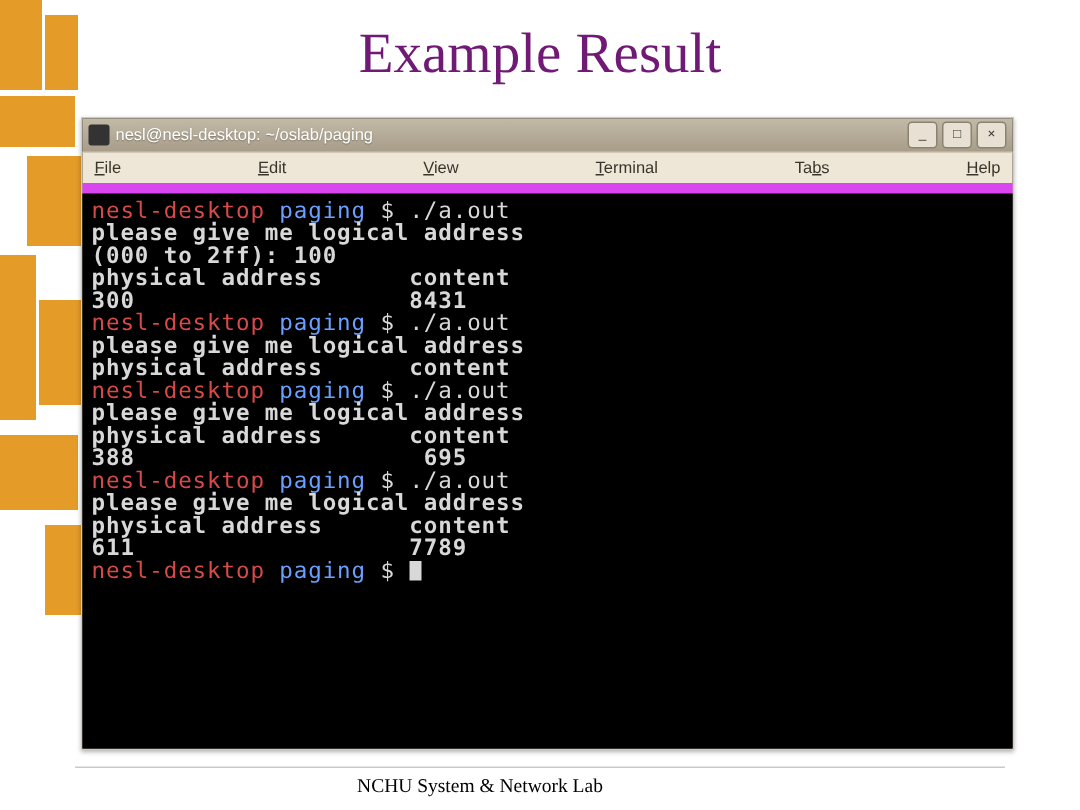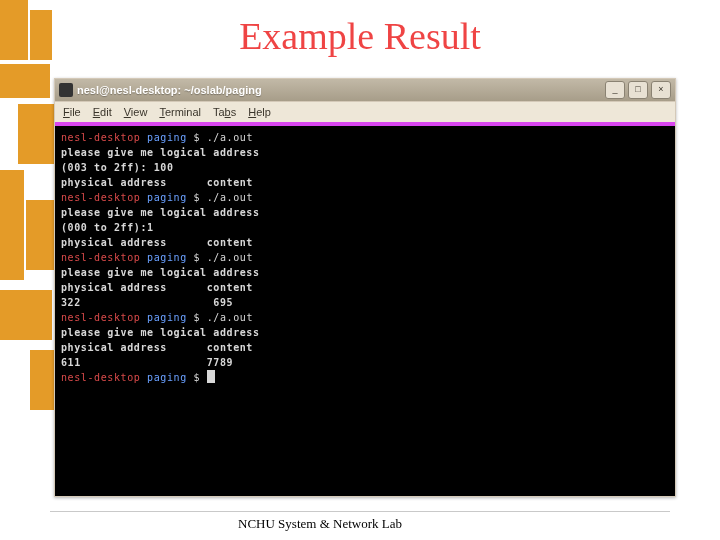--- a/index.html
+++ b/index.html
@@ -22,21 +22,21 @@
   }
   .deco-block {
     position: absolute;
     background: #e49b28;
   }
   .title {
     text-align: center;
     padding-top: 14px;
     font-size: 38px;
     font-family: "Times New Roman", serif;
-    color: #ef4444;
+    color: #701a75;
   }
   .term-window {
     position: absolute;
     left: 54px;
     top: 78px;
     width: 620px;
     border: 1px solid #d4c9b8;
     box-shadow: 0 1px 3px rgba(0,0,0,0.3);
     background: #000;
   }
@@ -56,21 +56,21 @@
     align-items: center;
     gap: 4px;
   }
   .titlebar-icon {
     width: 14px;
     height: 14px;
     background: #333;
     border-radius: 2px;
   }
   .titlebar-title {
-    font-weight: bold;
+    font-weight: normal;
     text-shadow: 0 1px 1px rgba(0,0,0,0.3);
     text-align: right;
   }
   .win-btns {
     display: flex;
     gap: 3px;
   }
   .win-btn {
     width: 18px;
     height: 16px;
@@ -80,37 +80,38 @@
     font-size: 9px;
     line-height: 14px;
     text-align: center;
     color: #3a352b;
     cursor: pointer;
   }
   .menubar {
     height: 20px;
     background: #eee7d8;
     border-top: 1px solid #d4c9b8;
-    border-bottom: 4px solid #d946ef;
+    border-bottom: 7px solid #d946ef;
     display: flex;
     align-items: center;
     gap: 12px;
     padding: 0 8px;
     font-family: sans-serif;
     font-size: 11px;
     color: #3a352b;
+    justify-content: space-between;
   }
   .menu-item .underline {
     text-decoration: underline;
   }
   .term-body {
     background: #000;
     padding: 4px 6px 6px 6px;
     font-family: "DejaVu Sans Mono", "Bitstream Vera Sans Mono", monospace;
-    font-size: 10px;
+    font-size: 15px;
     line-height: 15px;
     letter-spacing: 0.6px;
     min-height: 360px;
   }
   .tline {
     white-space: pre;
   }
   .c-host { color: #d84a4a; }
   .c-dir  { color: #6aa0ff; }
   .c-doll { color: #d8d8d8; }
@@ -174,30 +175,30 @@
     <span class="menu-item"><span class="underline">F</span><span>ile</span></span>
     <span class="menu-item"><span class="underline">E</span><span>dit</span></span>
     <span class="menu-item"><span class="underline">V</span><span>iew</span></span>
     <span class="menu-item"><span class="underline">T</span><span>erminal</span></span>
     <span class="menu-item"><span>Ta</span><span class="underline">b</span><span>s</span></span>
     <span class="menu-item"><span class="underline">H</span><span>elp</span></span>
   </div>
   <div class="term-body" id="term-body">
       <div class="tline"><span class="c-host">nesl-desktop</span> <span class="c-dir">paging</span><span class="c-doll"> $ </span><span class="c-cmd">./a.out</span></div>
       <div class="tline c-text">please give me logical address</div>
-      <div class="tline c-text">(003 to 2ff): 100</div>
-      <div class="tline c-text">physical address      content</div>
-      <div class="tline"><span class="c-host">nesl-desktop</span> <span class="c-dir">paging</span><span class="c-doll"> $ </span><span class="c-cmd">./a.out</span></div>
-      <div class="tline c-text">please give me logical address</div>
-      <div class="tline c-text">(000 to 2ff):1</div>
-      <div class="tline c-text">physical address      content</div>
-      <div class="tline"><span class="c-host">nesl-desktop</span> <span class="c-dir">paging</span><span class="c-doll"> $ </span><span class="c-cmd">./a.out</span></div>
-      <div class="tline c-text">please give me logical address</div>
-      <div class="tline c-text">physical address      content</div>
-      <div class="tline c-text">322                    695</div>
+      <div class="tline c-text">(000 to 2ff): 100</div>
+      <div class="tline c-text">physical address      content</div>
+      <div class="tline c-text">300                   8431</div>
+      <div class="tline"><span class="c-host">nesl-desktop</span> <span class="c-dir">paging</span><span class="c-doll"> $ </span><span class="c-cmd">./a.out</span></div>
+      <div class="tline c-text">please give me logical address</div>
+      <div class="tline c-text">physical address      content</div>
+      <div class="tline"><span class="c-host">nesl-desktop</span> <span class="c-dir">paging</span><span class="c-doll"> $ </span><span class="c-cmd">./a.out</span></div>
+      <div class="tline c-text">please give me logical address</div>
+      <div class="tline c-text">physical address      content</div>
+      <div class="tline c-text">388                    695</div>
       <div class="tline"><span class="c-host">nesl-desktop</span> <span class="c-dir">paging</span><span class="c-doll"> $ </span><span class="c-cmd">./a.out</span></div>
       <div class="tline c-text">please give me logical address</div>
       <div class="tline c-text">physical address      content</div>
       <div class="tline c-text">611                   7789</div>
       <div class="tline"><span class="c-host">nesl-desktop</span> <span class="c-dir">paging</span><span class="c-doll"> $ </span><span class="cursor"></span></div>
     </div>
 </div>
 
 <div class="rule"></div>
 <div class="footer">NCHU System &amp; Network Lab</div>

